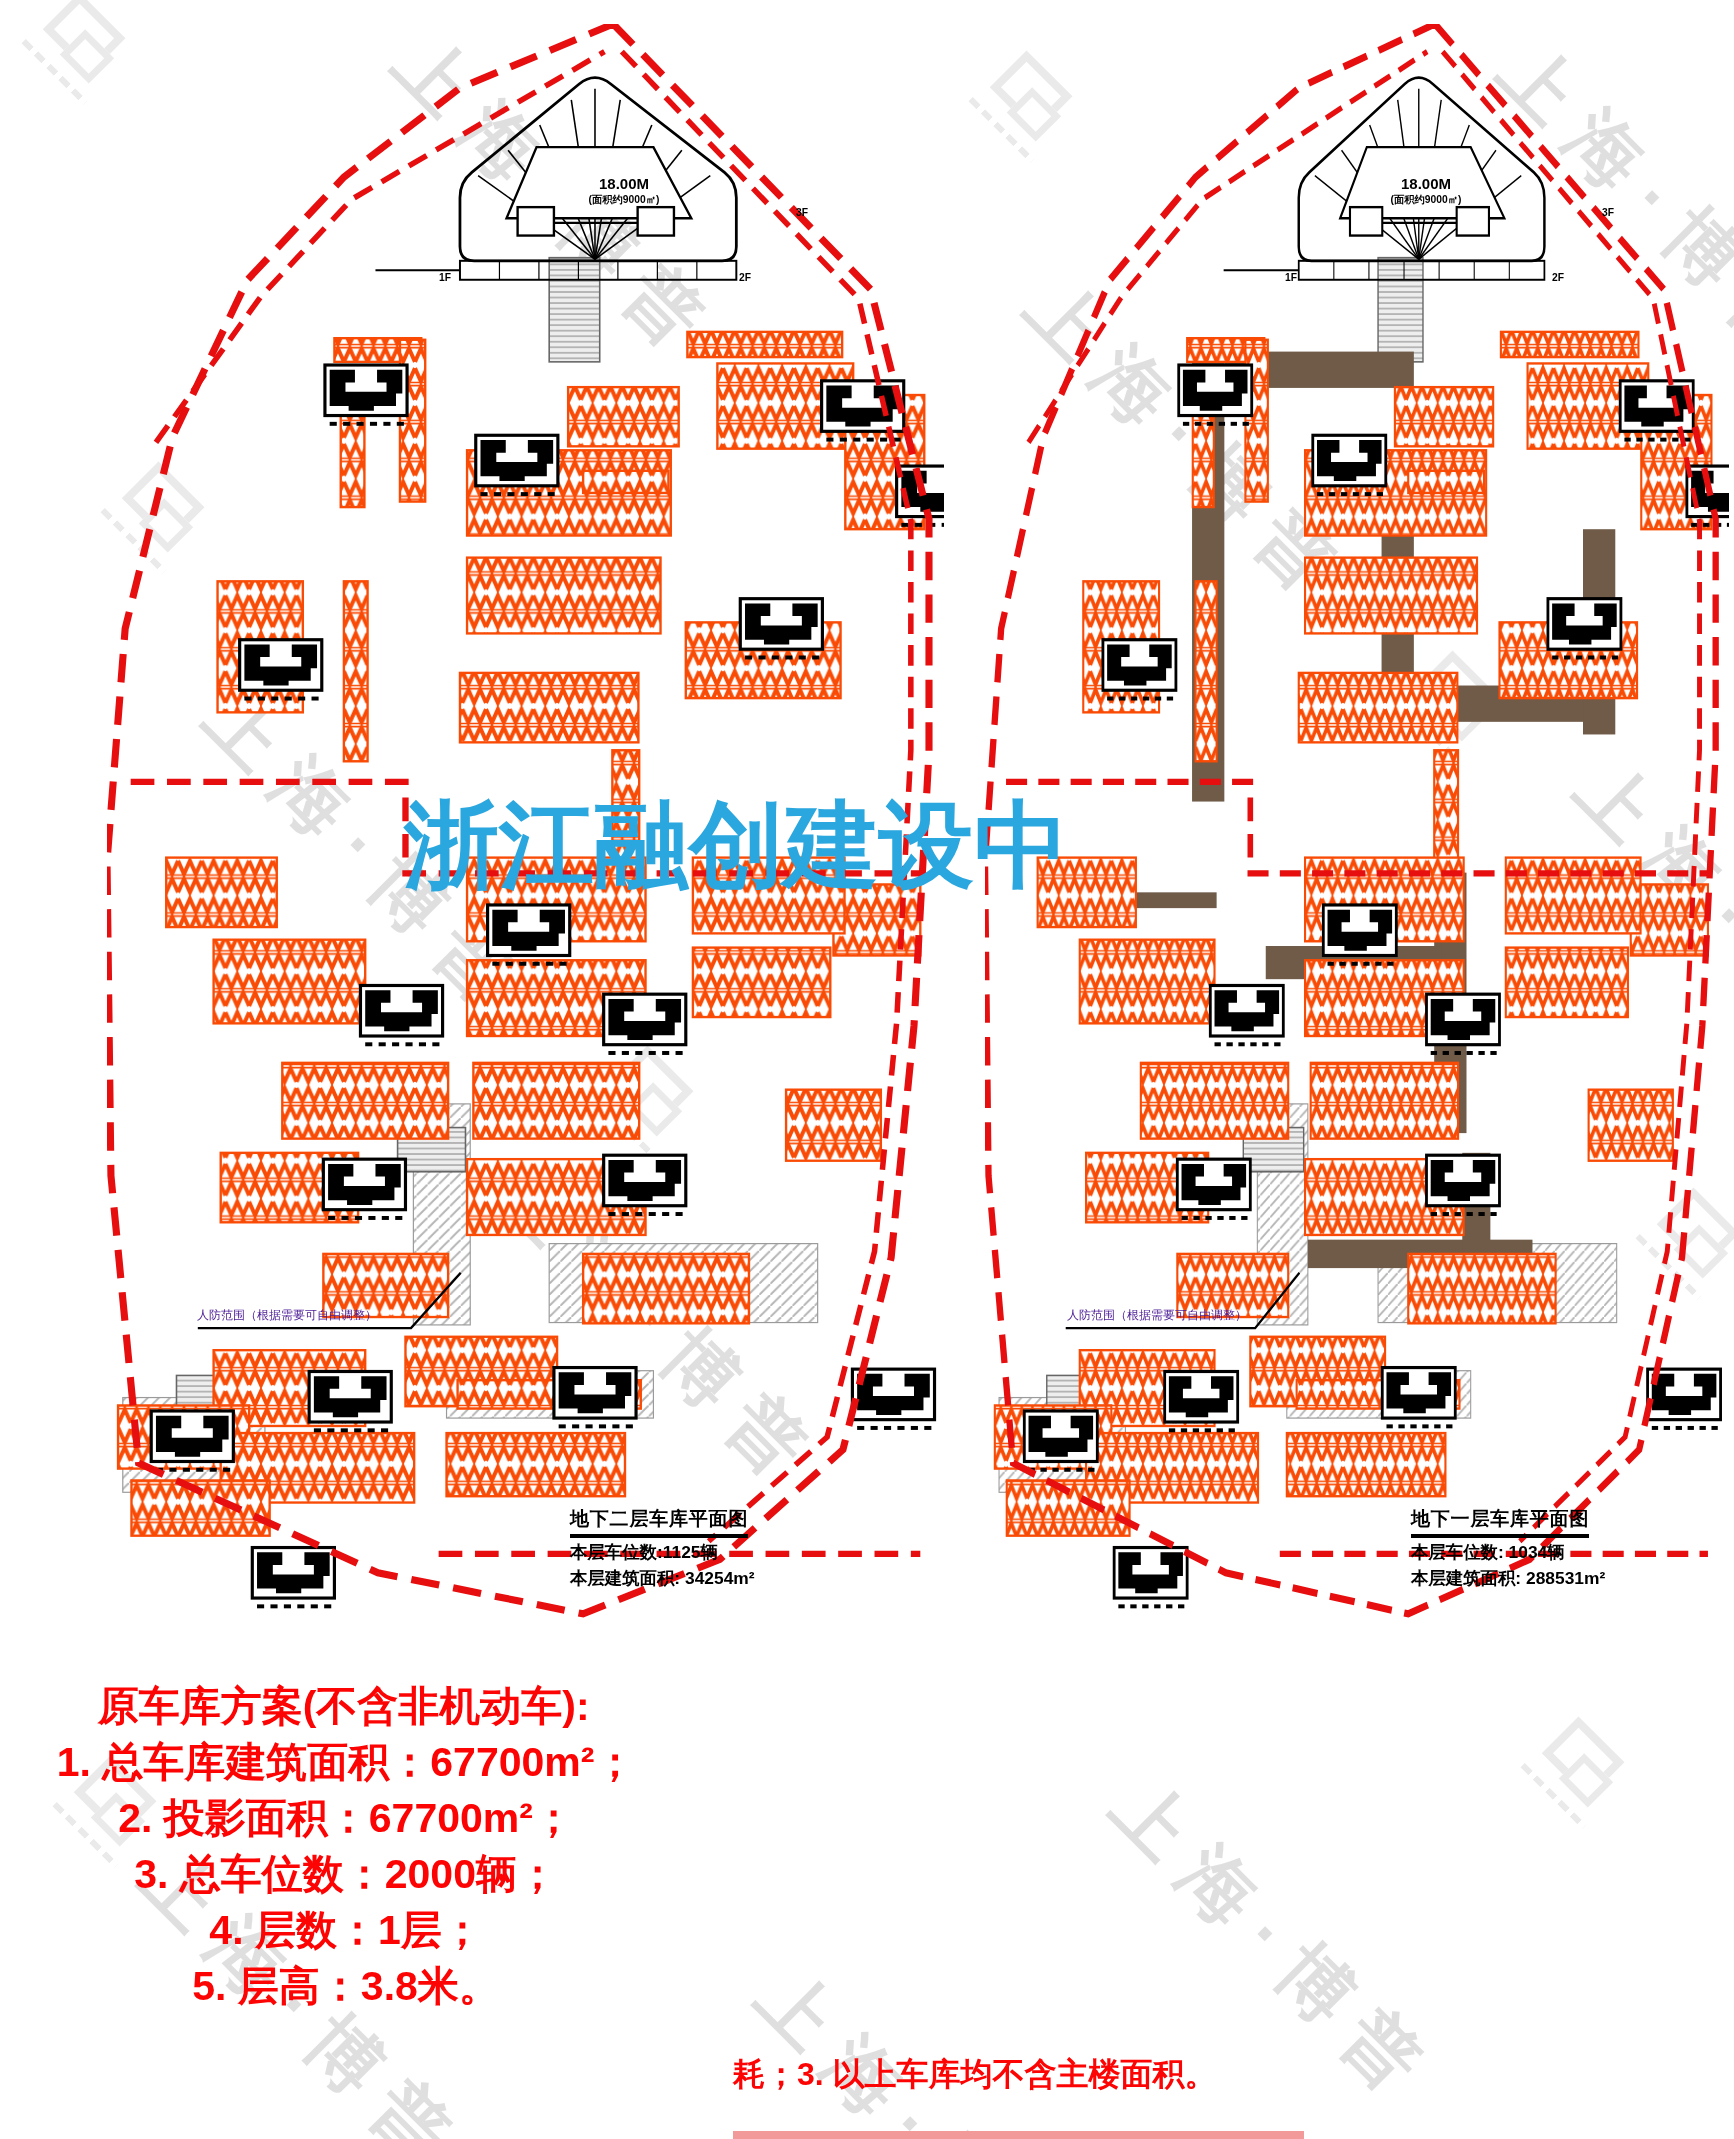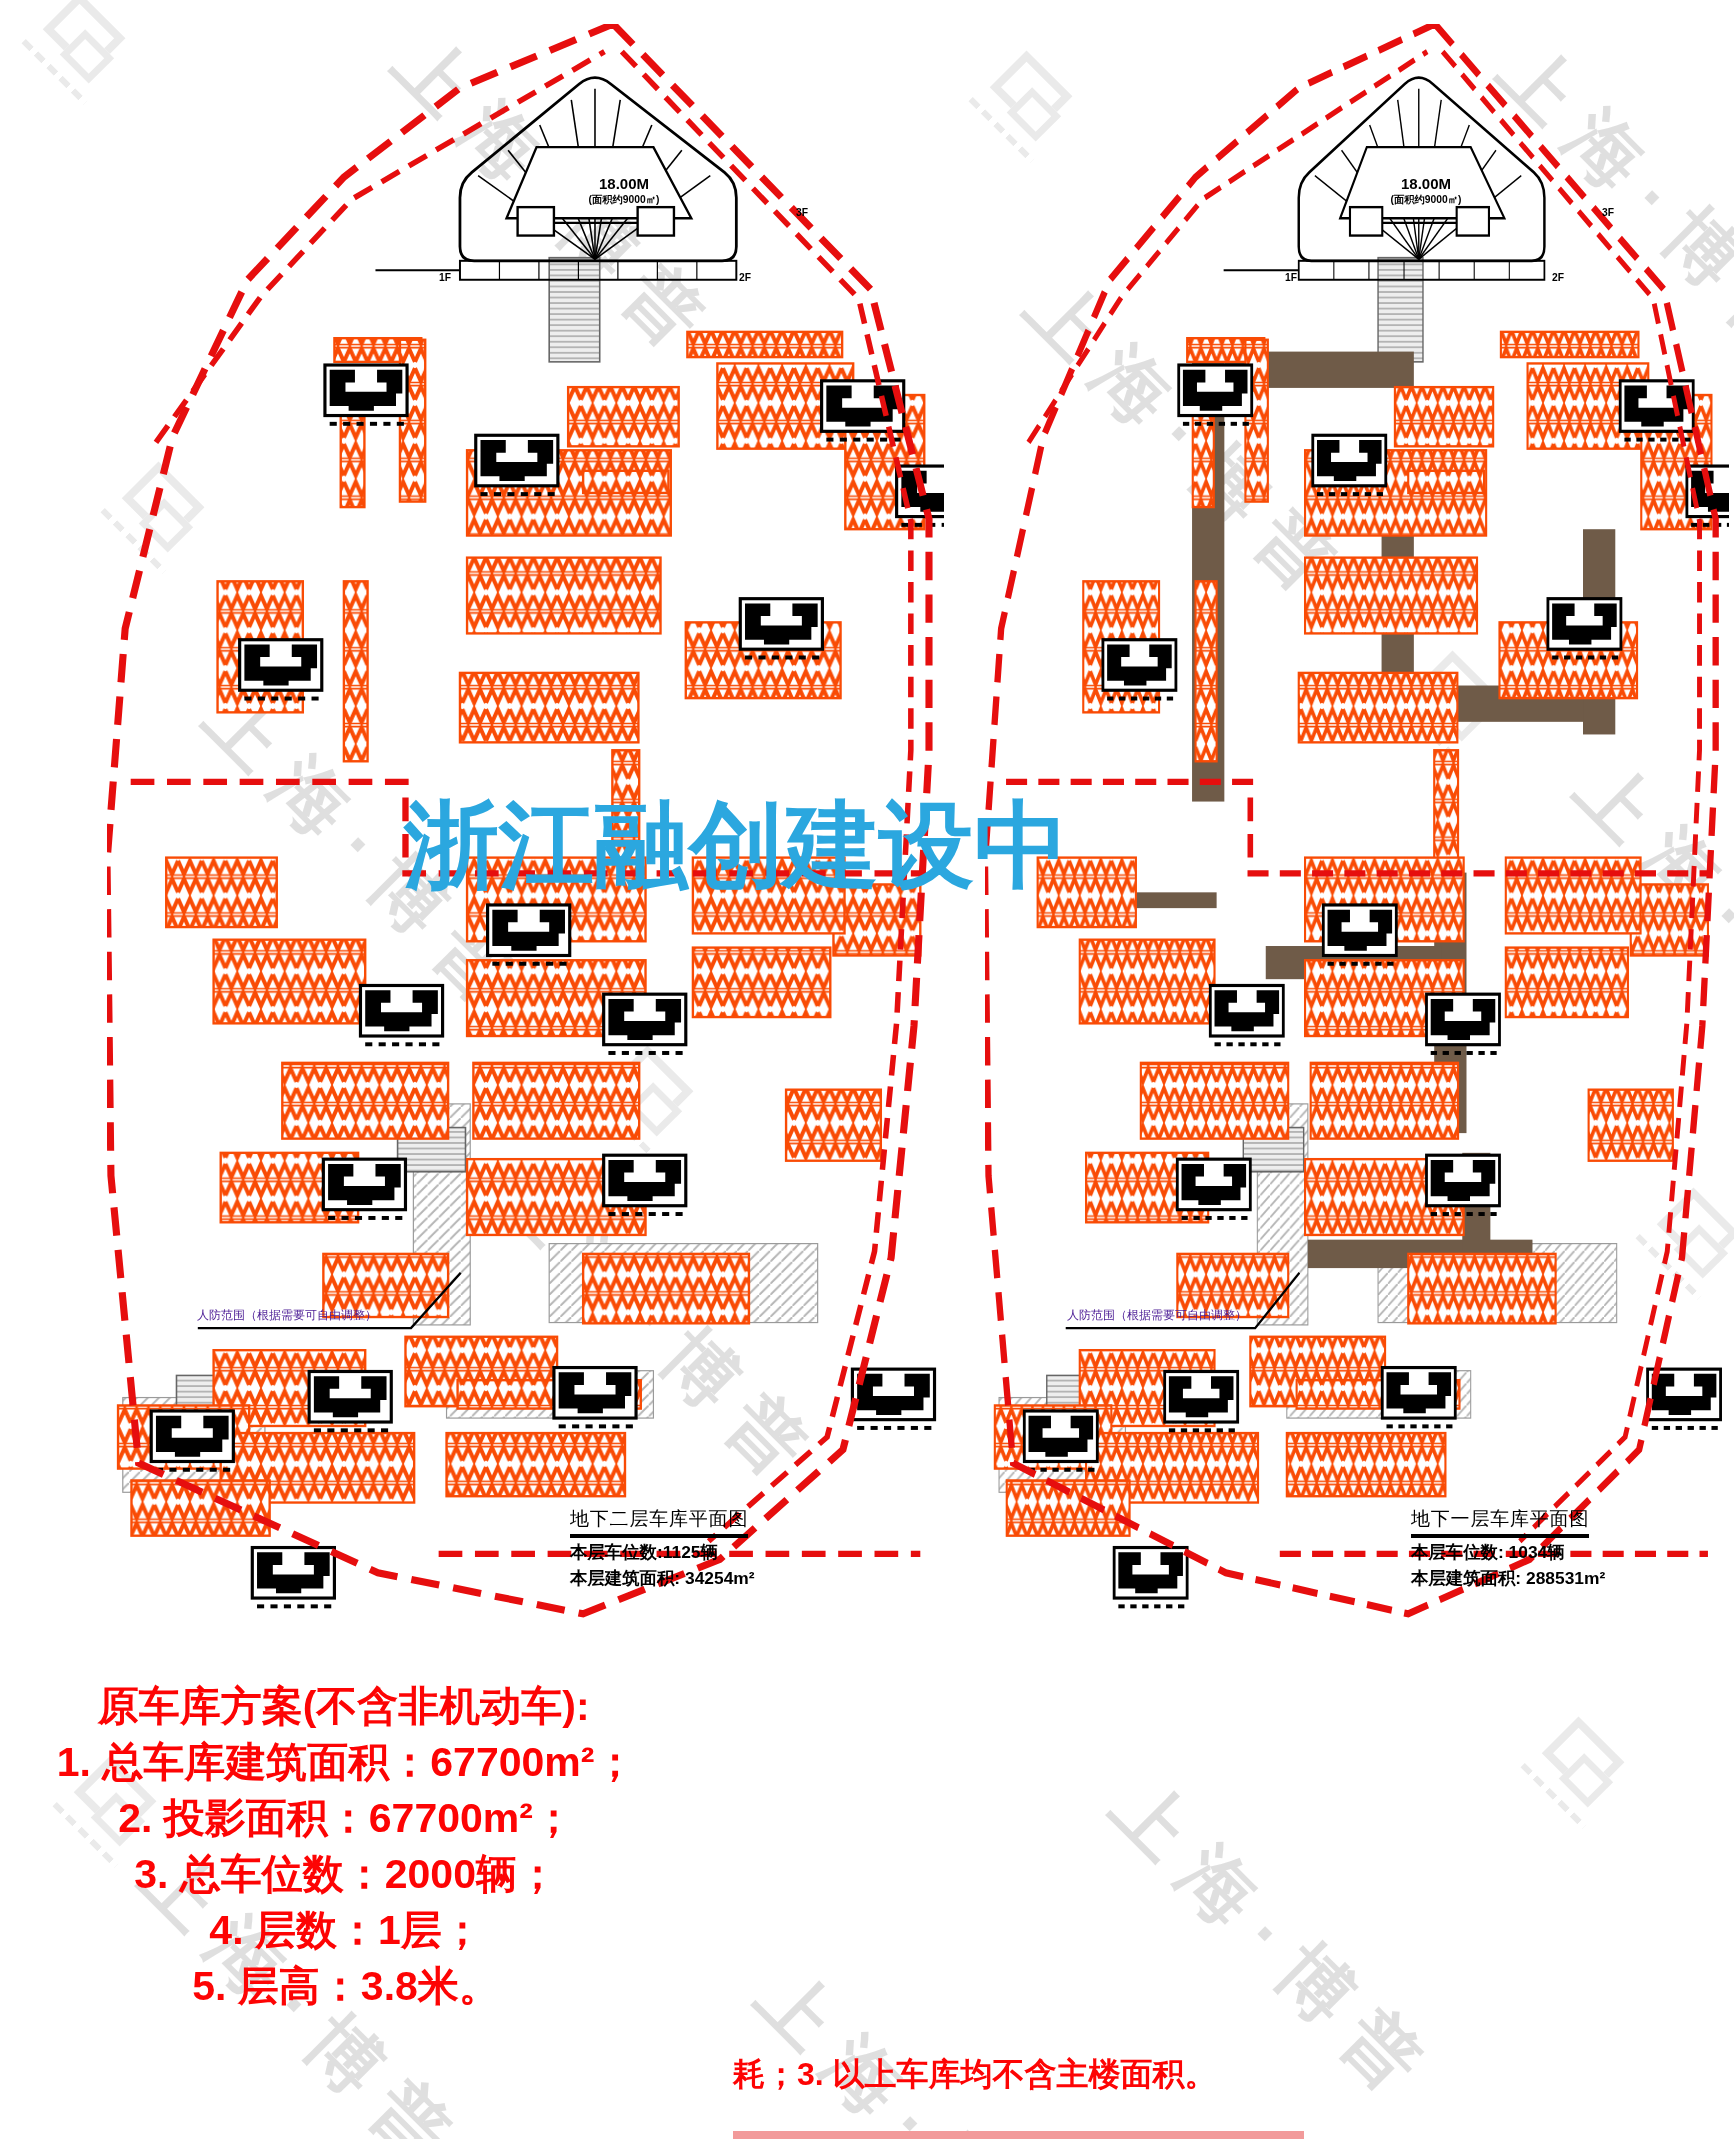--- a/index.html
+++ b/index.html
@@ -19,21 +19,21 @@
   
   svg.plan{position:absolute;top:24px;z-index:2;}
   
   .overlay-title{z-index:6;font-weight:bold;white-space:nowrap;}
   .tower-label{z-index:5;text-align:center;font-weight:bold;color:#000;line-height:1.25;}
   .tower-label .l1{font-size:15px;}
   .tower-label .l2{font-size:10.3px;}
   .floor-label{z-index:5;font-size:10.3px;font-weight:bold;color:#000;}
   .annotation{z-index:5;font-size:12px;font-weight:normal;color:#4c1d95;white-space:nowrap;}
   .caption{z-index:5;color:#000;}
-  .cap-title{display:inline-block;font-size:19px;font-weight:normal;letter-spacing:0.8px;
+  .cap-title{display:inline-block;font-size:19px;font-weight:bold;letter-spacing:0.8px;
              border-bottom:4px solid #000;padding-bottom:2.4px;}
   .cap-stat{font-size:17.4px;font-weight:bold;margin-top:2px;white-space:nowrap;}
   .scheme{z-index:6;font-weight:bold;white-space:nowrap;}
   .scheme .line{height:56px;line-height:56px;font-size:41px;}
   .scheme .item{padding-left:4.7px;}
   .note{z-index:6;font-weight:bold;white-space:nowrap;line-height:38px;font-size:32px;}
   .note-bar{z-index:6;}
 </style>
 </head>
 <body>

